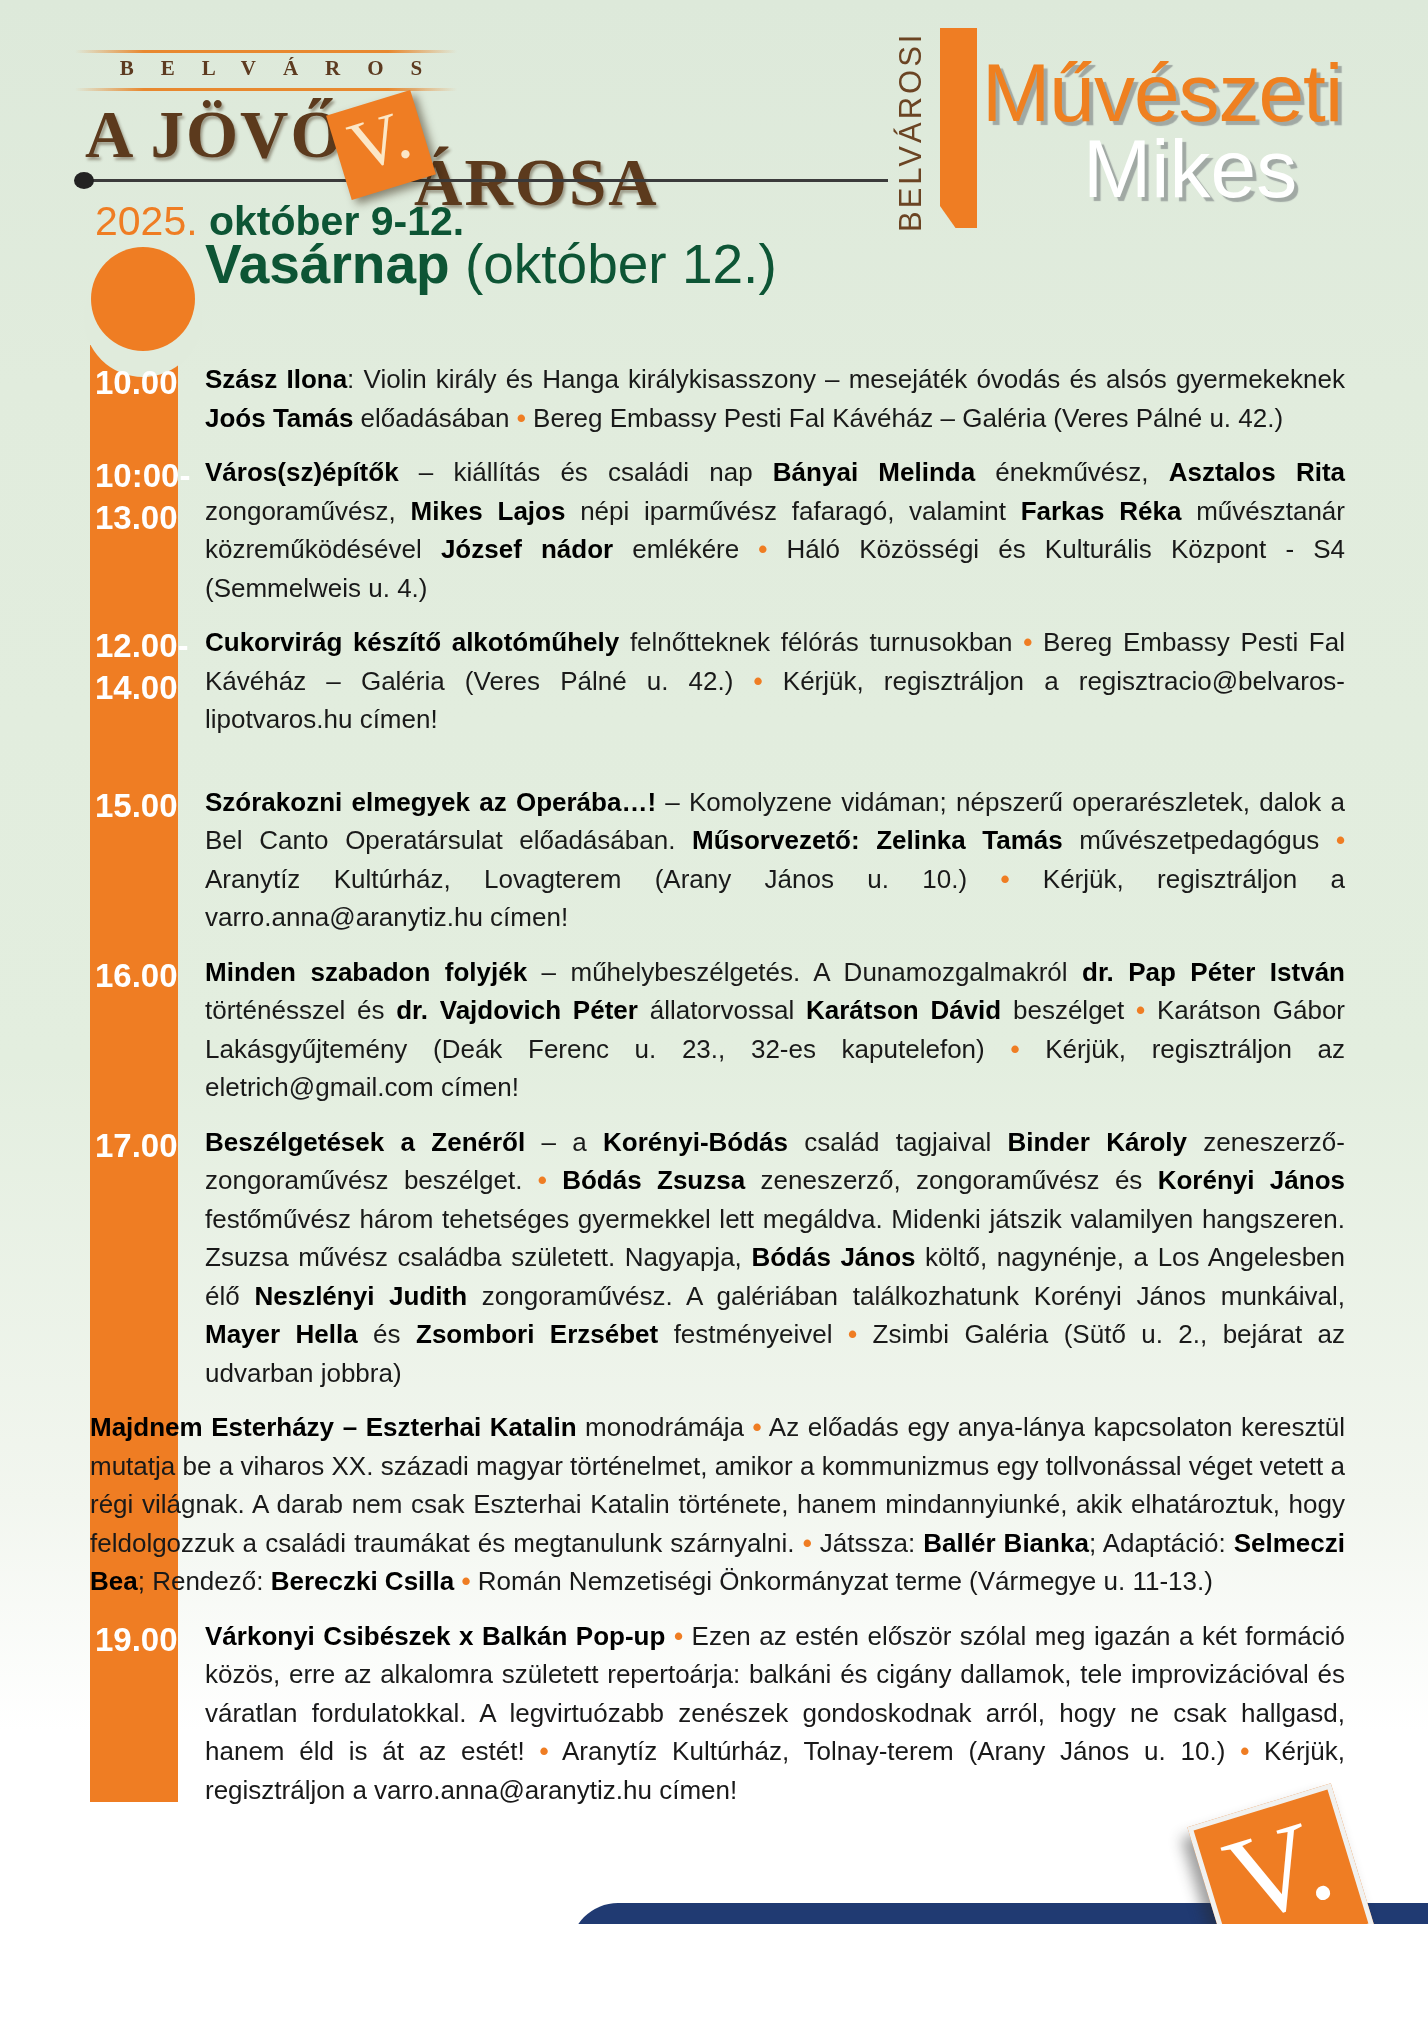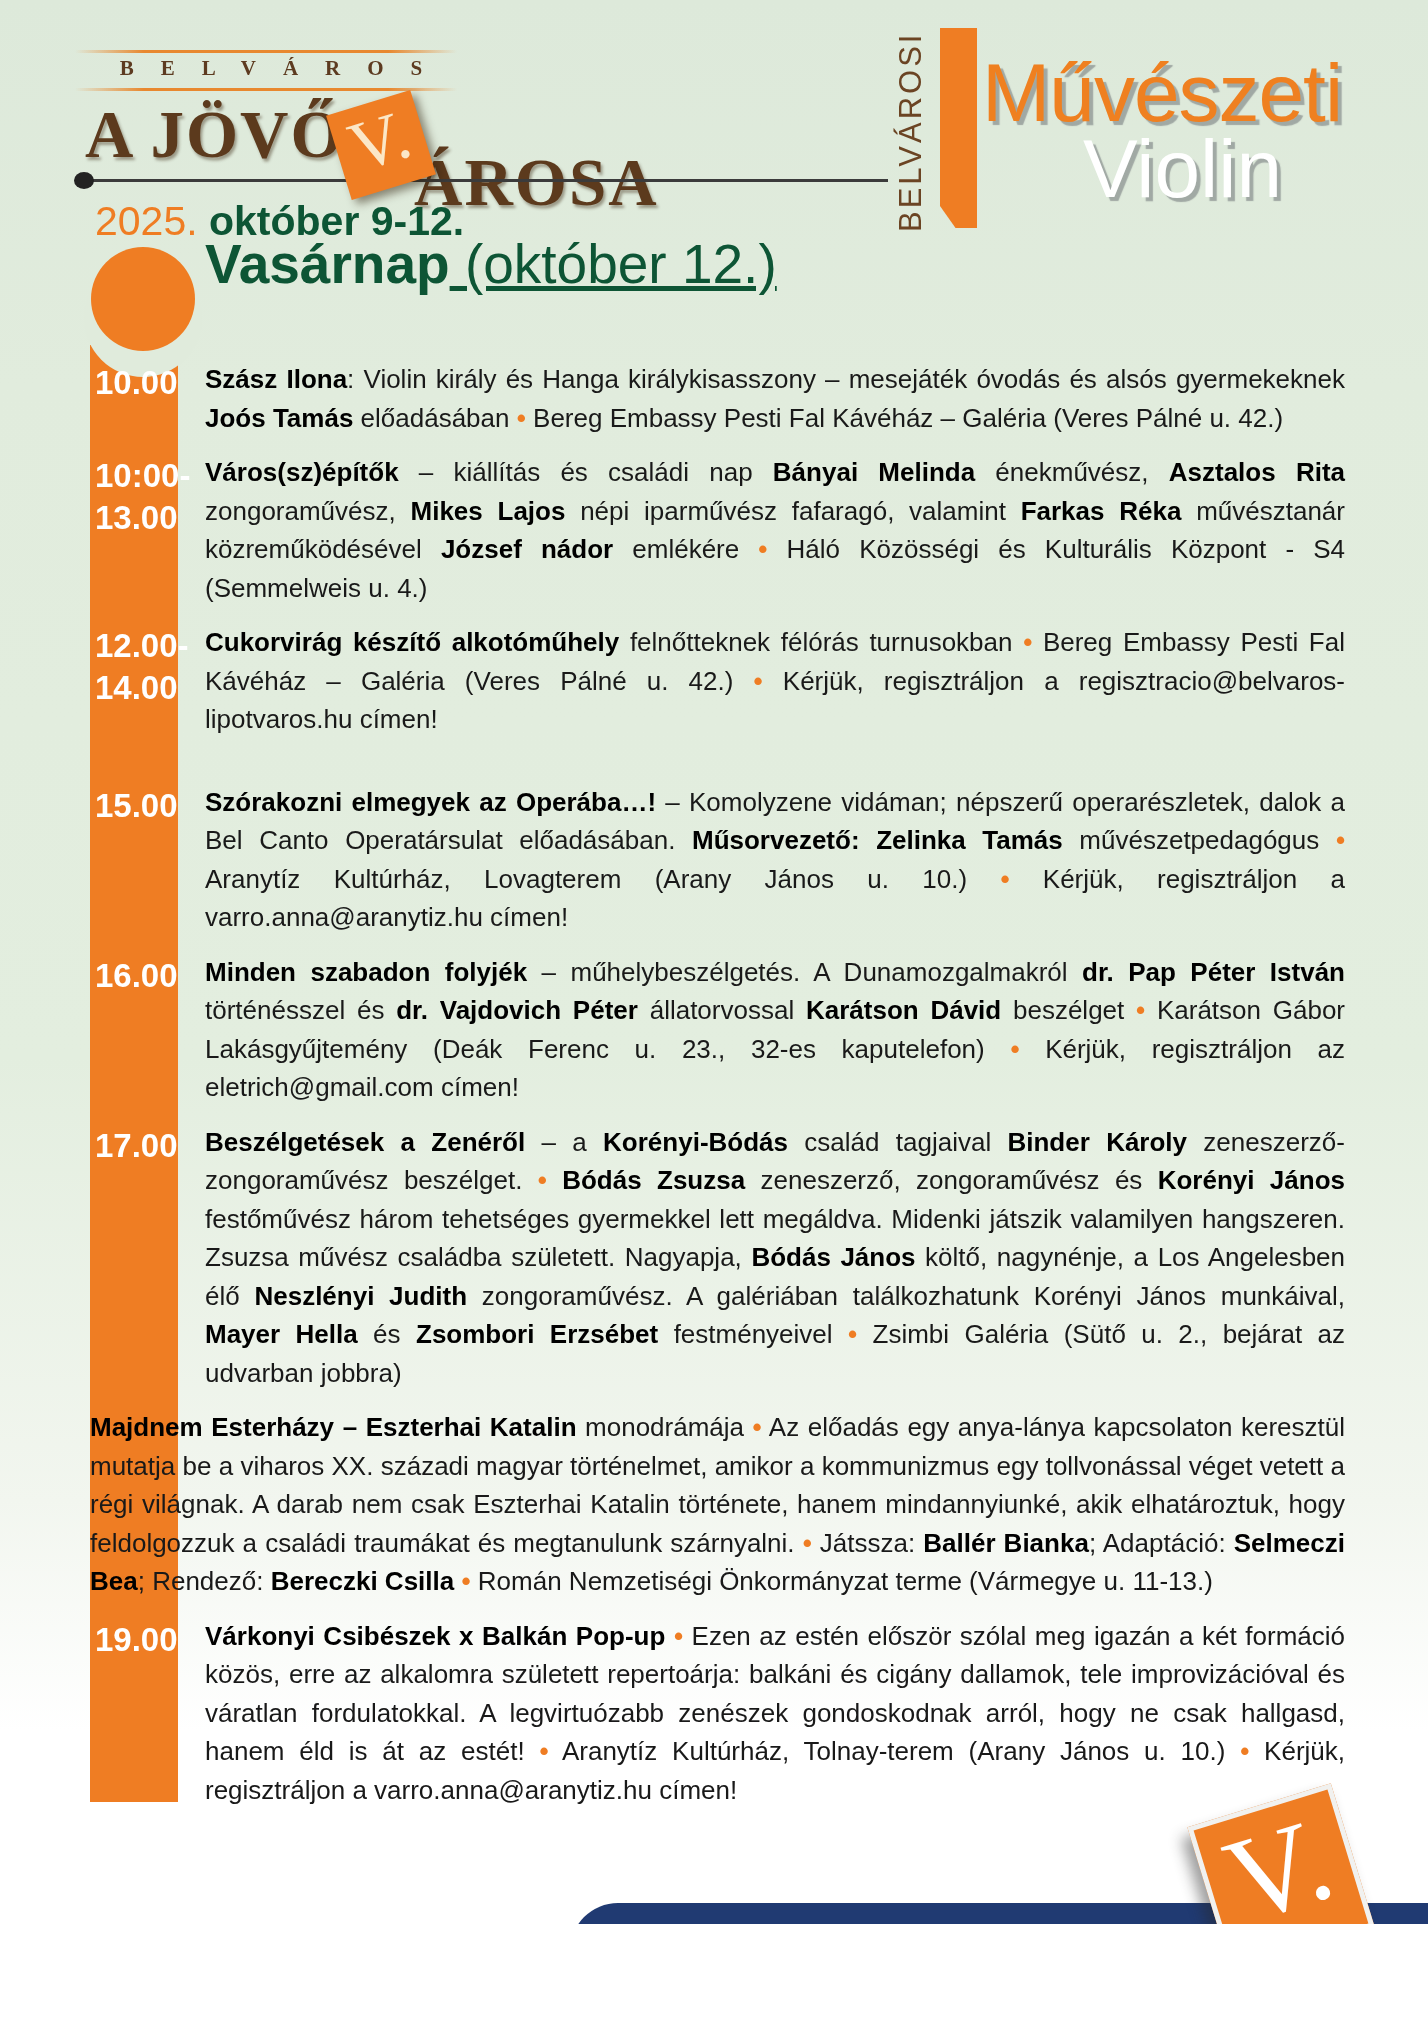--- a/index.html
+++ b/index.html
@@ -35,21 +35,21 @@
     writing-mode:vertical-rl; transform:rotate(180deg);
     font-size:31px; letter-spacing:3px; color:#6b4423;}
   .fest-bar{position:absolute; left:940px; top:28px; width:37px; height:200px; background:#ef7d23;
     clip-path:polygon(0 0,100% 0,100% 100%,42% 100%,0 89%);}
   .fest-l1{position:absolute; left:982px; top:46px; font-size:82px; letter-spacing:-1px;
     color:#ef8020; text-shadow:4px 4px 1px rgba(110,115,118,.55);}
   .fest-l2{position:absolute; left:1083px; top:122px; font-size:82px;
     color:#ffffff; text-shadow:4px 4px 1px rgba(110,115,118,.55);}
   
   .title{position:absolute; left:205px; top:232px; margin:0; font-size:55px; color:#0d5535; white-space:nowrap;}
-  .t-day{font-weight:700;} .t-suf{font-weight:400;text-decoration:underline;}
+  .t-day{font-weight:700;} .t-suf{font-weight:400;}
   
   .col-orange{position:absolute; left:90px; top:345px; width:88px; height:1457px; background:#ef7d23;}
   .col-notch{position:absolute; left:84px; top:259px; width:118px; height:118px;
     border-radius:50%; background:#e0ebdc;}
   .col-disc{position:absolute; left:91px; top:247px; width:104px; height:104px;
     border-radius:50%; background:#ef7d23;}
   
   .sched{position:absolute; left:90px; top:360px; width:1255px;}
   .row{display:flex; margin-bottom:16px;}
   .time{flex:0 0 115px; width:115px; box-sizing:border-box; padding:2px 0 0 5px;
@@ -89,21 +89,21 @@
   </div>
 
   <div class="date-line">
     <span class="date-yr">2025.</span>
     <span class="date-rng">október 9-12.</span>
   </div>
 
   <div class="fest-vert">BELVÁROSI</div>
   <div class="fest-bar"></div>
   <div class="fest-l1">Művészeti</div>
-  <div class="fest-l2">Violin</div>
+  <div class="fest-l2">Mikes</div>
 
   <h1 class="title"><span class="t-day">Vasárnap</span><span class="t-suf"> (október 12.)</span></h1>
 
   <div class="col-orange"></div>
   <div class="col-notch"></div>
   <div class="col-disc"></div>
 
   <div class="sched" id="schedule">
       <div class="row">
         <div class="time">

